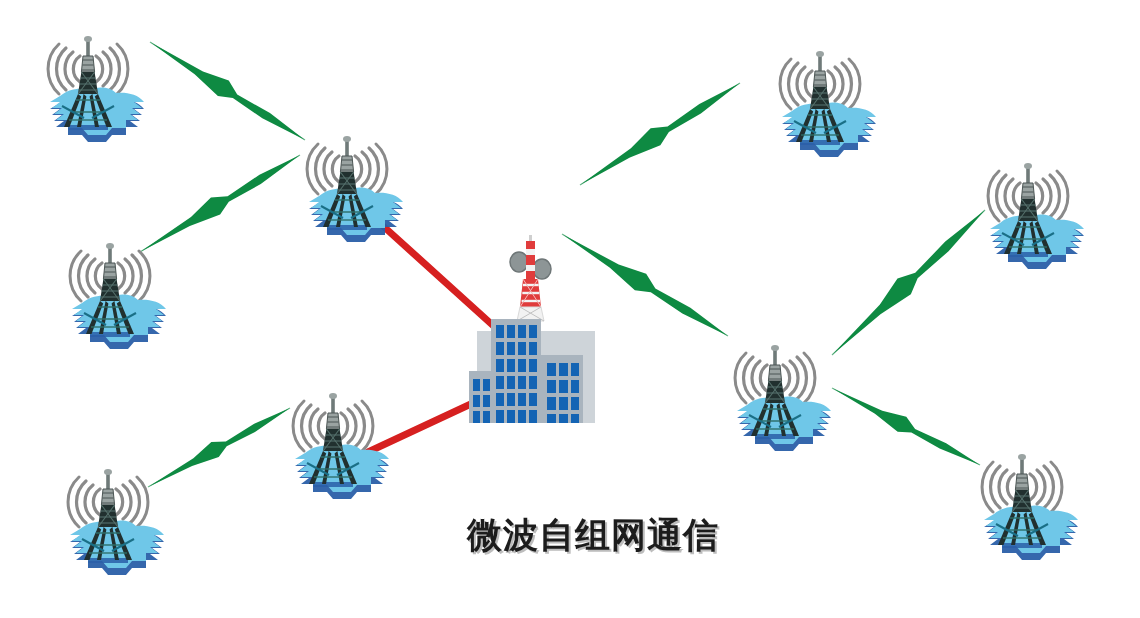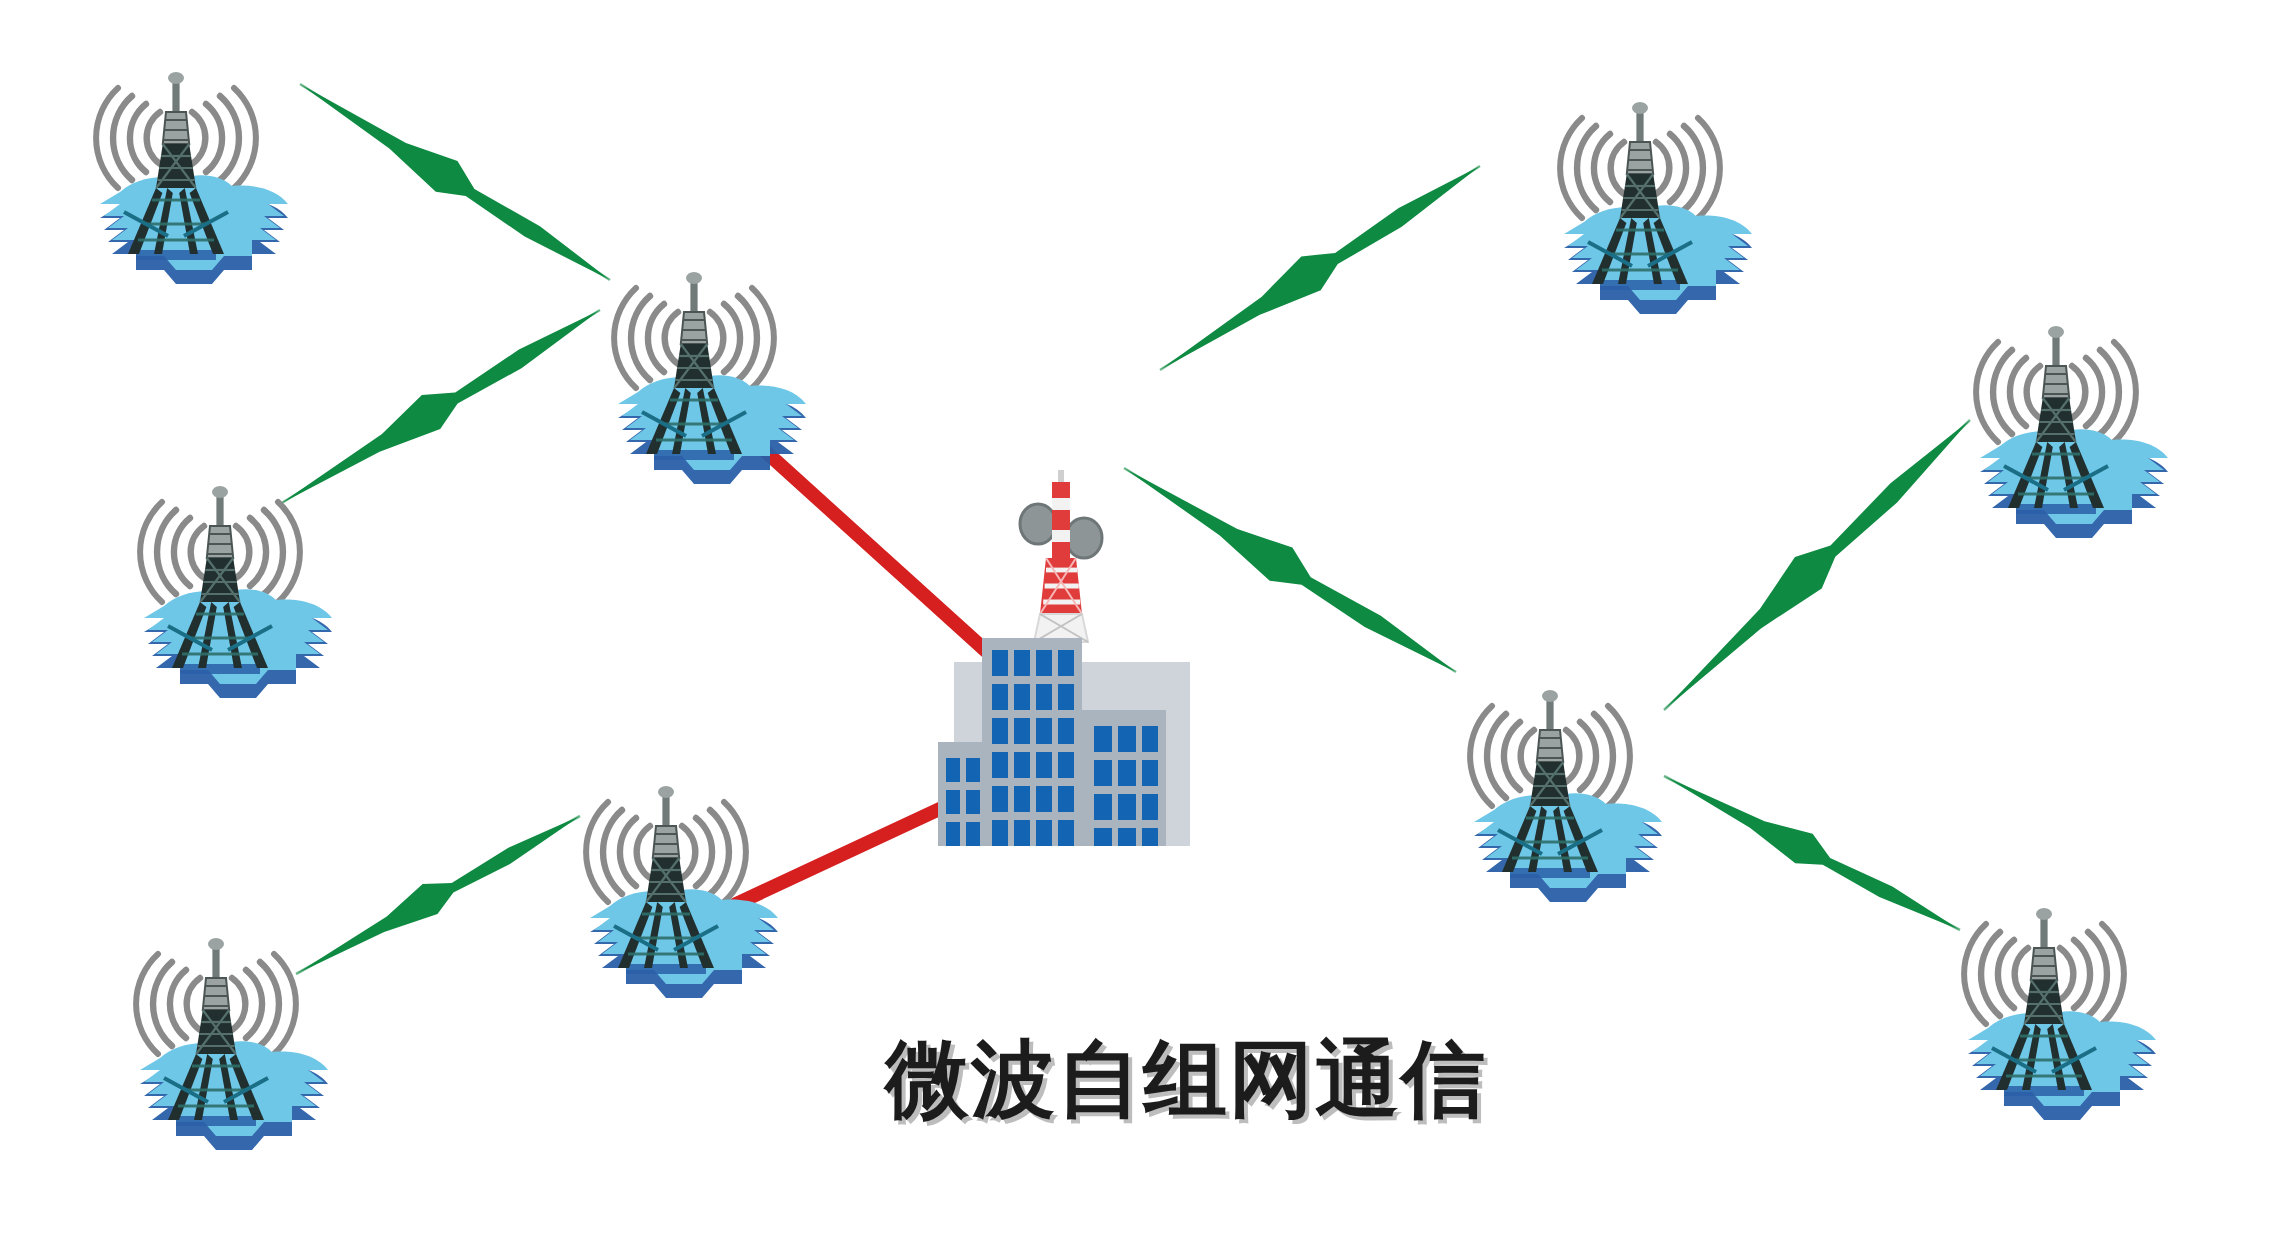--- a/index.html
+++ b/index.html
@@ -7,21 +7,21 @@
     width:1140px;height:618px;overflow:hidden;
     font-family:"Liberation Sans","DejaVu Sans",sans-serif;
   }
   #stage{position:relative;width:1140px;height:618px;background:#ffffff;}
   #stage svg{position:absolute;left:0;top:0;width:1140px;height:618px;}
   .diagram-title{
     position:absolute;
     left:0;right:0;
     top:512px;
     text-align:center;
-    font-size:42px;
+    font-size:35px;
     font-weight:bold;
     color:#1c1c1c;
     letter-spacing:1px;
     text-shadow:2px 2px 0 #bdbdbd;
     font-family:"DejaVu Sans","Liberation Sans",sans-serif;
     margin-left:46px;
   }
 </style>
 </head>
 <body>

